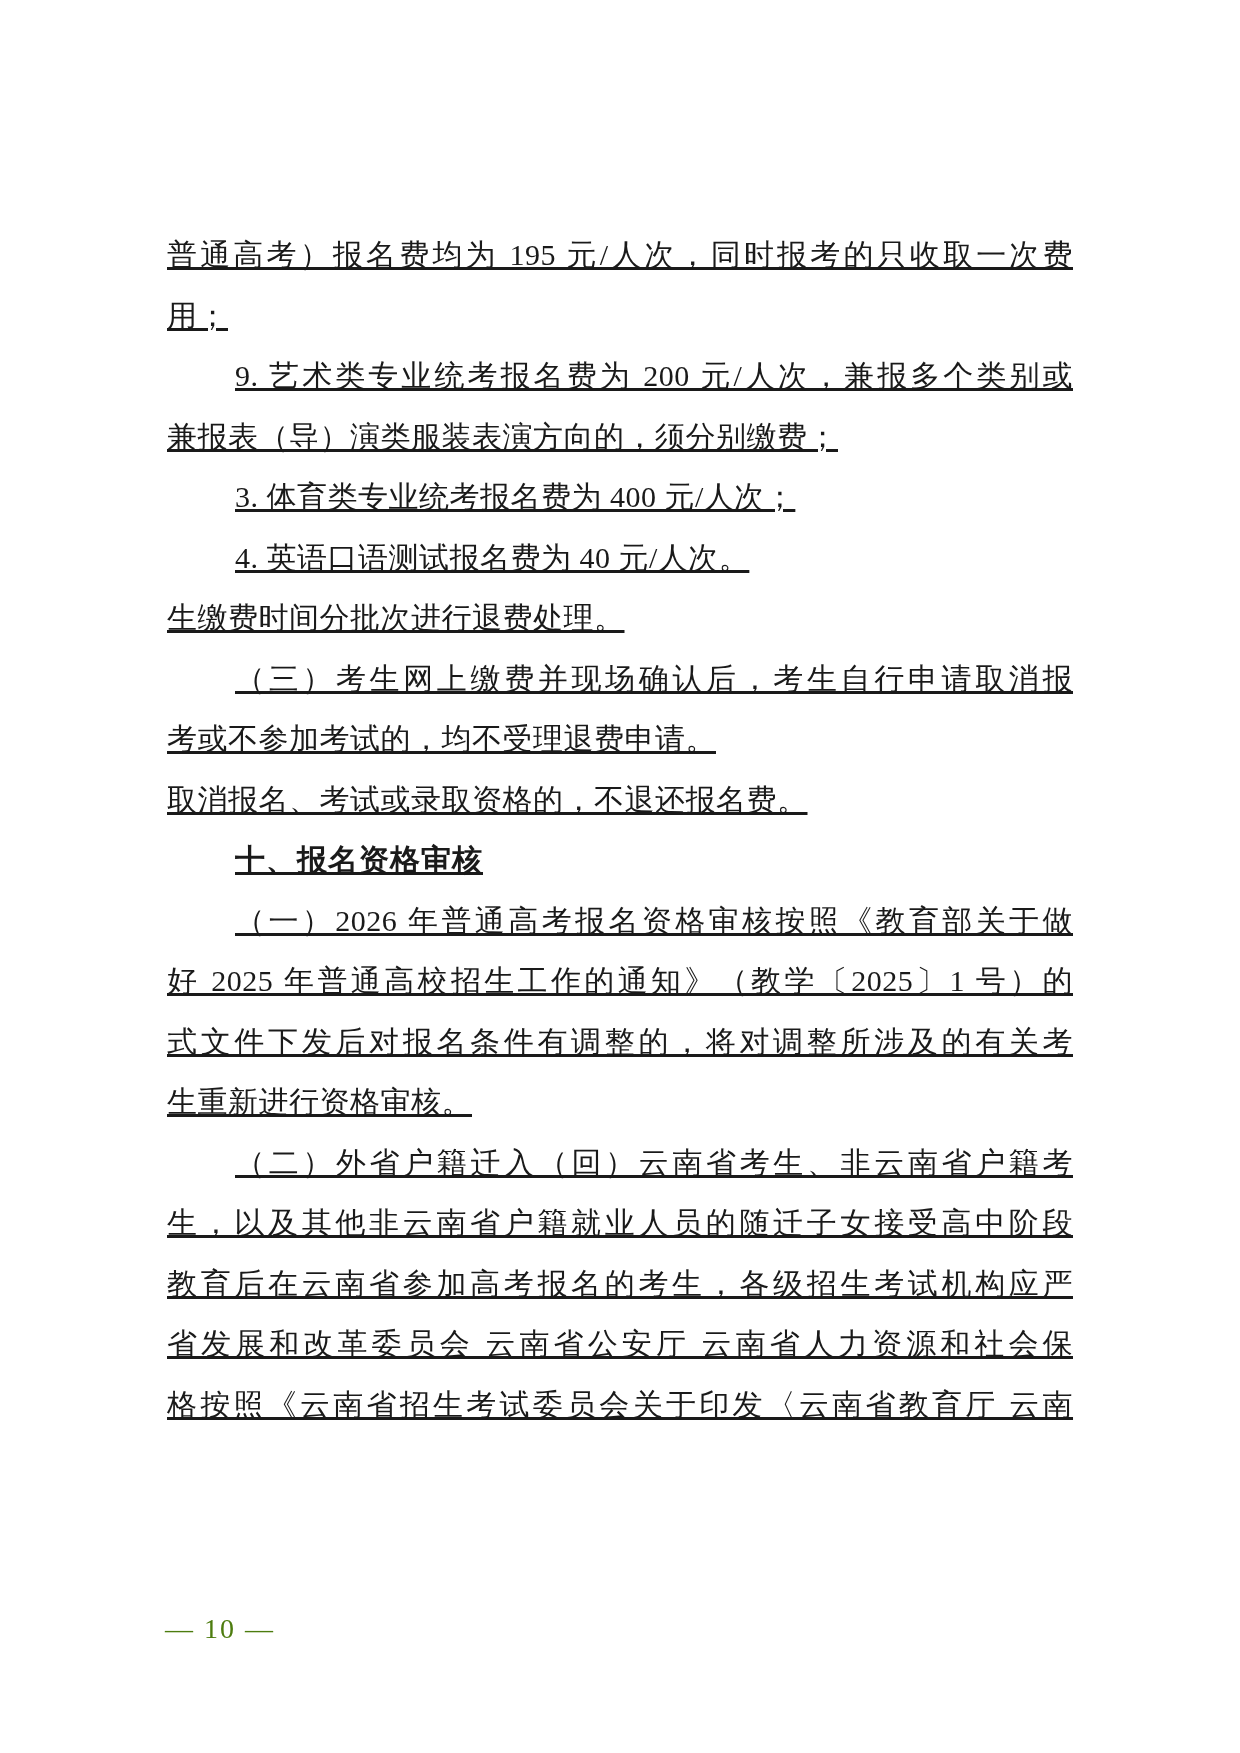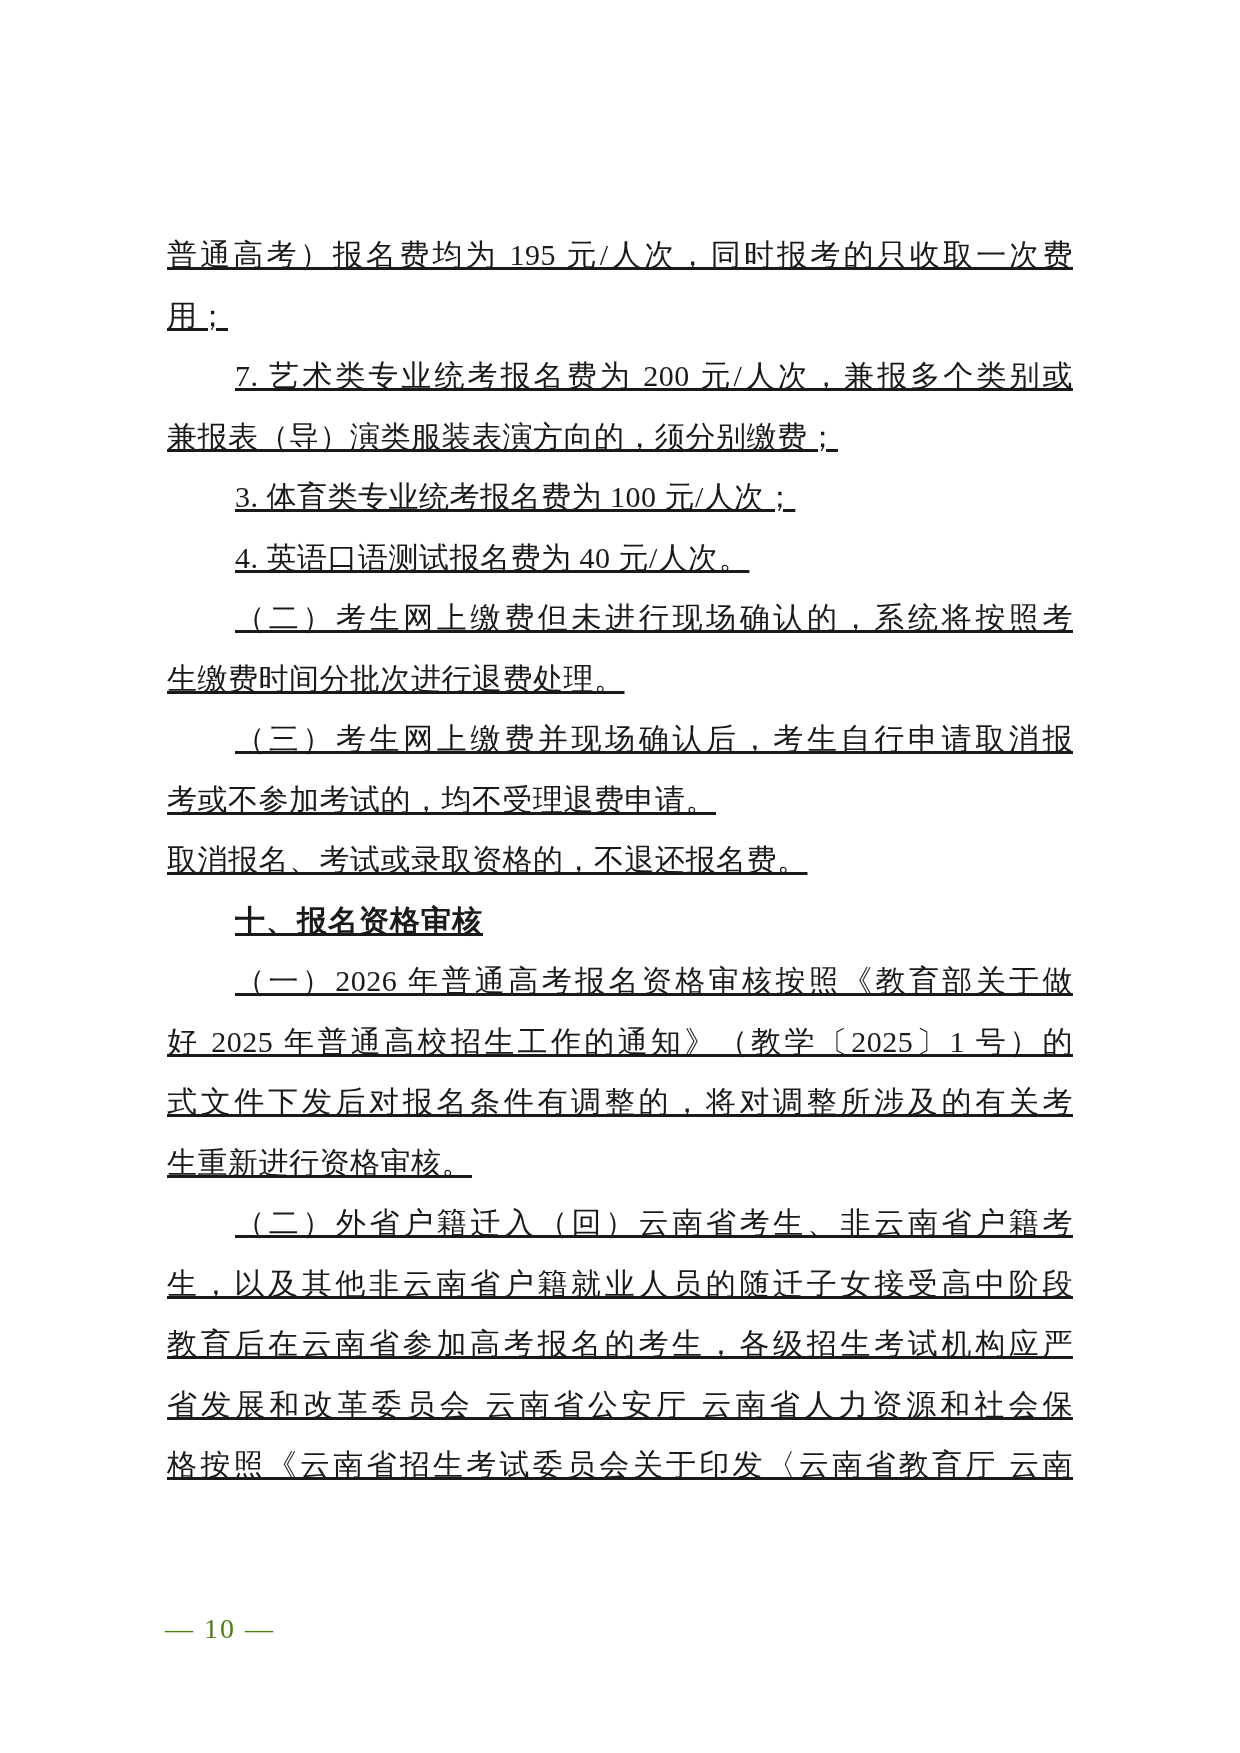--- a/index.html
+++ b/index.html
@@ -59,25 +59,24 @@
     font-family: "Liberation Serif", "DejaVu Serif", serif;
   }
 </style>
 </head>
 <body style="background: rgb(255, 255, 255); color: rgb(26, 26, 26);">
 
 <div class="page">
   <div class="doc-body" id="doc-body">
       <div class="line fill">普通高考）报名费均为 195 元/人次，同时报考的只收取一次费</div>
       <div class="line">用；</div>
-      <div class="line indent fill">7. 艺术类专业统考报名费为 200 元/人次，兼报多个类别或</div>
+      <div class="line indent fill">9. 艺术类专业统考报名费为 200 元/人次，兼报多个类别或</div>
       <div class="line">兼报表（导）演类服装表演方向的，须分别缴费；</div>
-      <div class="line indent">3.  体育类专业统考报名费为 100 元/人次；</div>
+      <div class="line indent">3.  体育类专业统考报名费为 400 元/人次；</div>
       <div class="line indent">4.  英语口语测试报名费为 40 元/人次。</div>
-      <div class="line indent fill">（二）考生网上缴费但未进行现场确认的，系统将按照考</div>
       <div class="line">生缴费时间分批次进行退费处理。</div>
       <div class="line indent fill">（三）考生网上缴费并现场确认后，考生自行申请取消报</div>
       <div class="line">考或不参加考试的，均不受理退费申请。</div>
       <div class="line">取消报名、考试或录取资格的，不退还报名费。</div>
       <div class="line indent bold">十、报名资格审核</div>
       <div class="line indent fill">（一）2026 年普通高考报名资格审核按照《教育部关于做</div>
       <div class="line fill">好 2025 年普通高校招生工作的通知》（教学〔2025〕1 号）的</div>
       <div class="line fill">式文件下发后对报名条件有调整的，将对调整所涉及的有关考</div>
       <div class="line">生重新进行资格审核。</div>
       <div class="line indent fill">（二）外省户籍迁入（回）云南省考生、非云南省户籍考</div>

